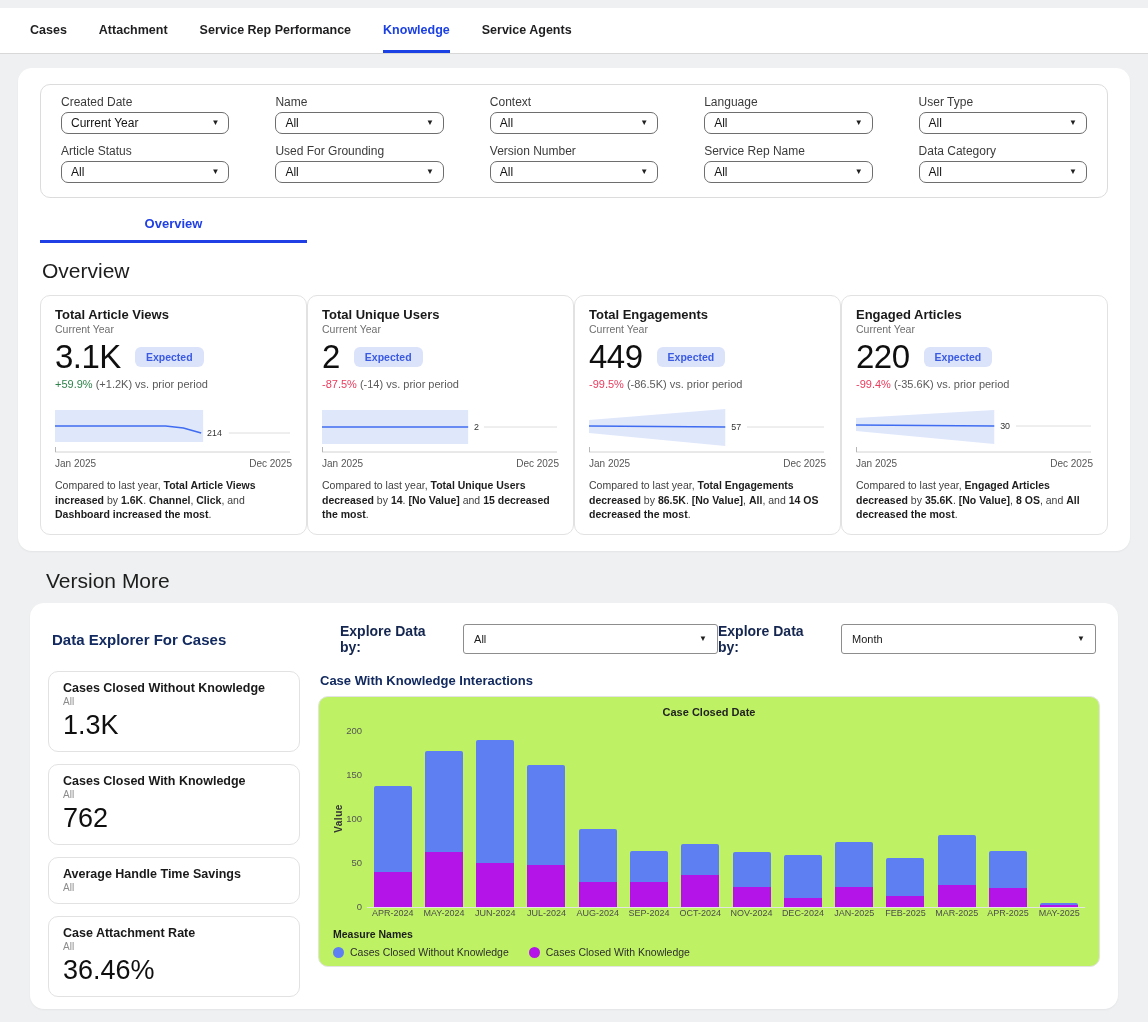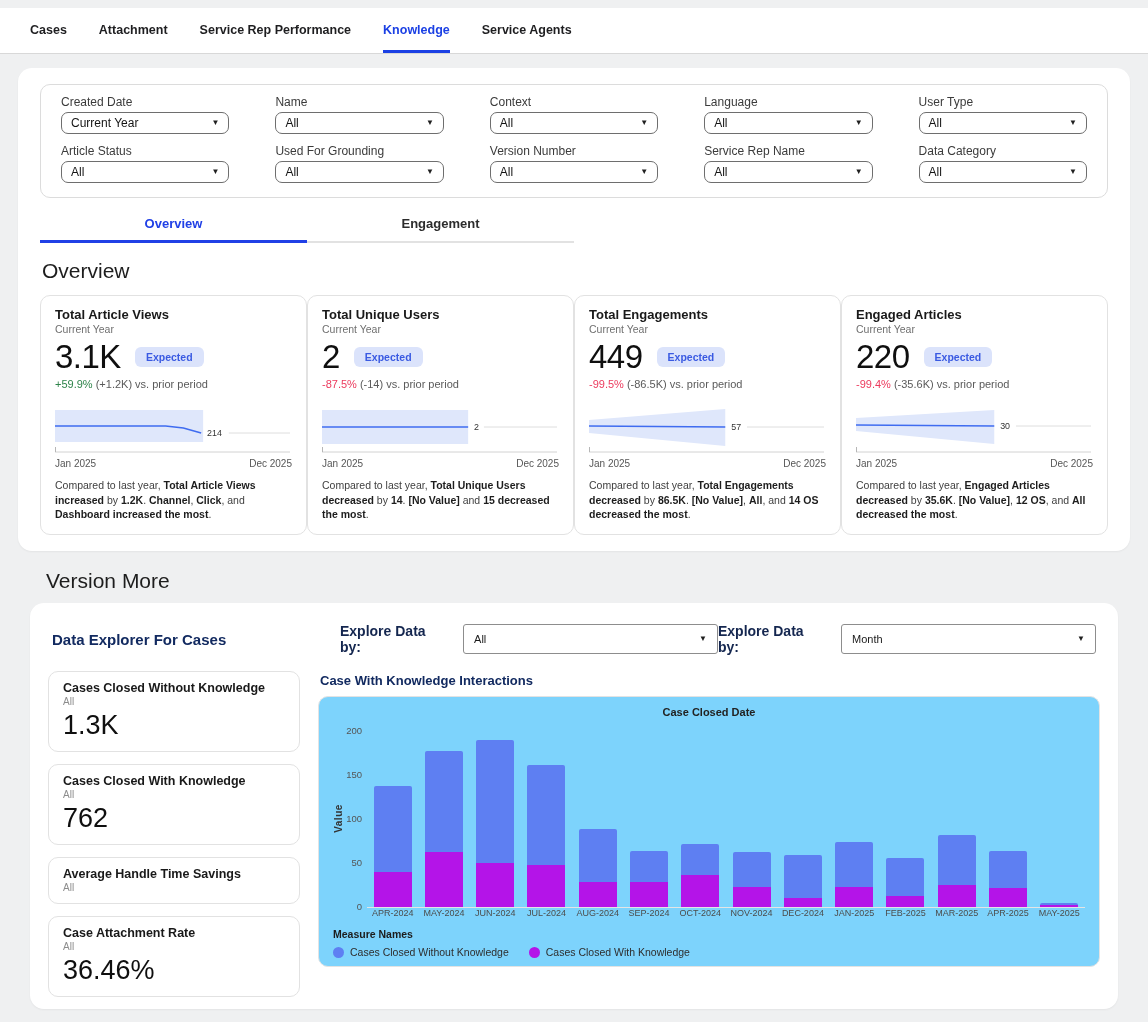--- a/index.html
+++ b/index.html
@@ -49,21 +49,21 @@
 
   .dx-body { display:flex; gap:18px; }
   .dx-kpis { width:252px; display:flex; flex-direction:column; gap:12px; }
   .dx-kpi { border:1px solid #e2e2e2; border-radius:10px; padding:9px 14px 10px; }
   .dx-kpi-title { font-size:12.5px; font-weight:700; color:#191919; }
   .dx-kpi-sub { font-size:10px; color:#8c8c8c; margin-top:1px; }
   .dx-kpi-value { font-size:27px; color:#0f0f0f; margin-top:3px; }
 
   .dx-charts { flex:1; min-width:0; }
   .chart-label { font-size:13px; font-weight:700; color:#122a60; margin:2px 0 8px 2px; }
-  .panel { border:1px solid #e3e3e3; border-radius:10px; padding:9px 14px 8px; background:#7dd3fc; }
+  .panel { border:1px solid #e3e3e3; border-radius:10px; padding:9px 14px 8px; background:#bef264; }
   .panel-title { text-align:center; font-size:11px; font-weight:700; color:#222; }
 
   
   .c1-wrap { display:flex; margin-top:8px; }
   .c1-axis { width:34px; position:relative; height:182px; flex:0 0 34px; }
   .c1-tick { position:absolute; right:5px; font-size:9.5px; color:#555; }
   .ylab { position:absolute; left:-9px; top:48%; transform:rotate(-90deg); transform-origin:center; font-size:10px; font-weight:700; color:#333; letter-spacing:.5px; }
   .c1-plot { flex:1; display:flex; align-items:flex-end; height:182px; border-bottom:1px solid #e4e4e4; }
   .c1-col { flex:1; display:flex; justify-content:center; align-items:flex-end; }
   .c1-bar { width:38px; display:flex; flex-direction:column; }
@@ -156,21 +156,20 @@
       <div class="flabel">Data Category</div>
       <div class="sel">
           <span>All</span>
           <span class="caret">▼</span>
         </div>
     </div>
   </div>
 
   <div class="subtabs">
     <div class="subtab active">Overview</div>
-    <div class="subtab">Engagement</div>
   </div>
 
   <h2 class="section">Overview</h2>
 
   <div class="kpi-row">
 
     <div class="kpi">
       <div class="kpi-title">Total Article Views</div>
       <div class="kpi-period">Current Year</div>
       <div class="kpi-valrow">
@@ -183,21 +182,21 @@
           <polyline points="0,26 112,26 130,28 148,33" fill="none" stroke="#3f6cf0" stroke-width="1.6"></polyline>
           <text x="154" y="36" font-size="9" fill="#333">214</text>
           <line x1="176" y1="33" x2="238" y2="33" stroke="#dedede" stroke-width="1"></line>
           <line x1="0" y1="52" x2="238" y2="52" stroke="#d2d2d2" stroke-width="1"></line>
           <line x1="0.5" y1="47" x2="0.5" y2="52" stroke="#b5b5b5" stroke-width="1"></line>
         </svg>
       <div class="spark-x">
           <span>Jan 2025</span>
           <span>Dec 2025</span>
         </div>
-      <div class="kpi-foot"><span>Compared to last year, </span><span class="b">Total Article Views increased</span><span> by </span><span class="b">1.2K</span><span>. </span><span class="b">Channel</span><span>, </span><span class="b">Click</span><span>, and </span><span class="b">Dashboard increased the most</span><span>.</span></div>
+      <div class="kpi-foot"><span>Compared to last year, </span><span class="b">Total Article Views increased</span><span> by </span><span class="b">1.6K</span><span>. </span><span class="b">Channel</span><span>, </span><span class="b">Click</span><span>, and </span><span class="b">Dashboard increased the most</span><span>.</span></div>
     </div>
 
     <div class="kpi">
       <div class="kpi-title">Total Unique Users</div>
       <div class="kpi-period">Current Year</div>
       <div class="kpi-valrow">
         <span class="kpi-value">2</span>
         <span class="badge">Expected</span>
       </div>
       <div class="delta"><span style="color: rgb(236, 58, 93);">-87.5%</span><span> (-14) vs. prior period</span></div>
@@ -252,21 +251,21 @@
           <polyline points="0,25 140,26" fill="none" stroke="#3f6cf0" stroke-width="1.6"></polyline>
           <text x="146" y="29" font-size="9" fill="#333">30</text>
           <line x1="162" y1="26" x2="238" y2="26" stroke="#dedede" stroke-width="1"></line>
           <line x1="0" y1="52" x2="238" y2="52" stroke="#d2d2d2" stroke-width="1"></line>
           <line x1="0.5" y1="47" x2="0.5" y2="52" stroke="#b5b5b5" stroke-width="1"></line>
         </svg>
       <div class="spark-x">
           <span>Jan 2025</span>
           <span>Dec 2025</span>
         </div>
-      <div class="kpi-foot"><span>Compared to last year, </span><span class="b">Engaged Articles decreased</span><span> by </span><span class="b">35.6K</span><span>. </span><span class="b">[No Value]</span><span>, </span><span class="b">12 OS</span><span>, and </span><span class="b">All decreased the most</span><span>.</span></div>
+      <div class="kpi-foot"><span>Compared to last year, </span><span class="b">Engaged Articles decreased</span><span> by </span><span class="b">35.6K</span><span>. </span><span class="b">[No Value]</span><span>, </span><span class="b">8 OS</span><span>, and </span><span class="b">All decreased the most</span><span>.</span></div>
     </div>
   </div>
 </div>
 
 <h2 class="explore-h">Version More</h2>
 
 <div class="card2">
   <div class="dx-header">
     <div class="dx-title">Data Explorer For Cases</div>
     <span class="dx-lbl">Explore Data by:</span>

